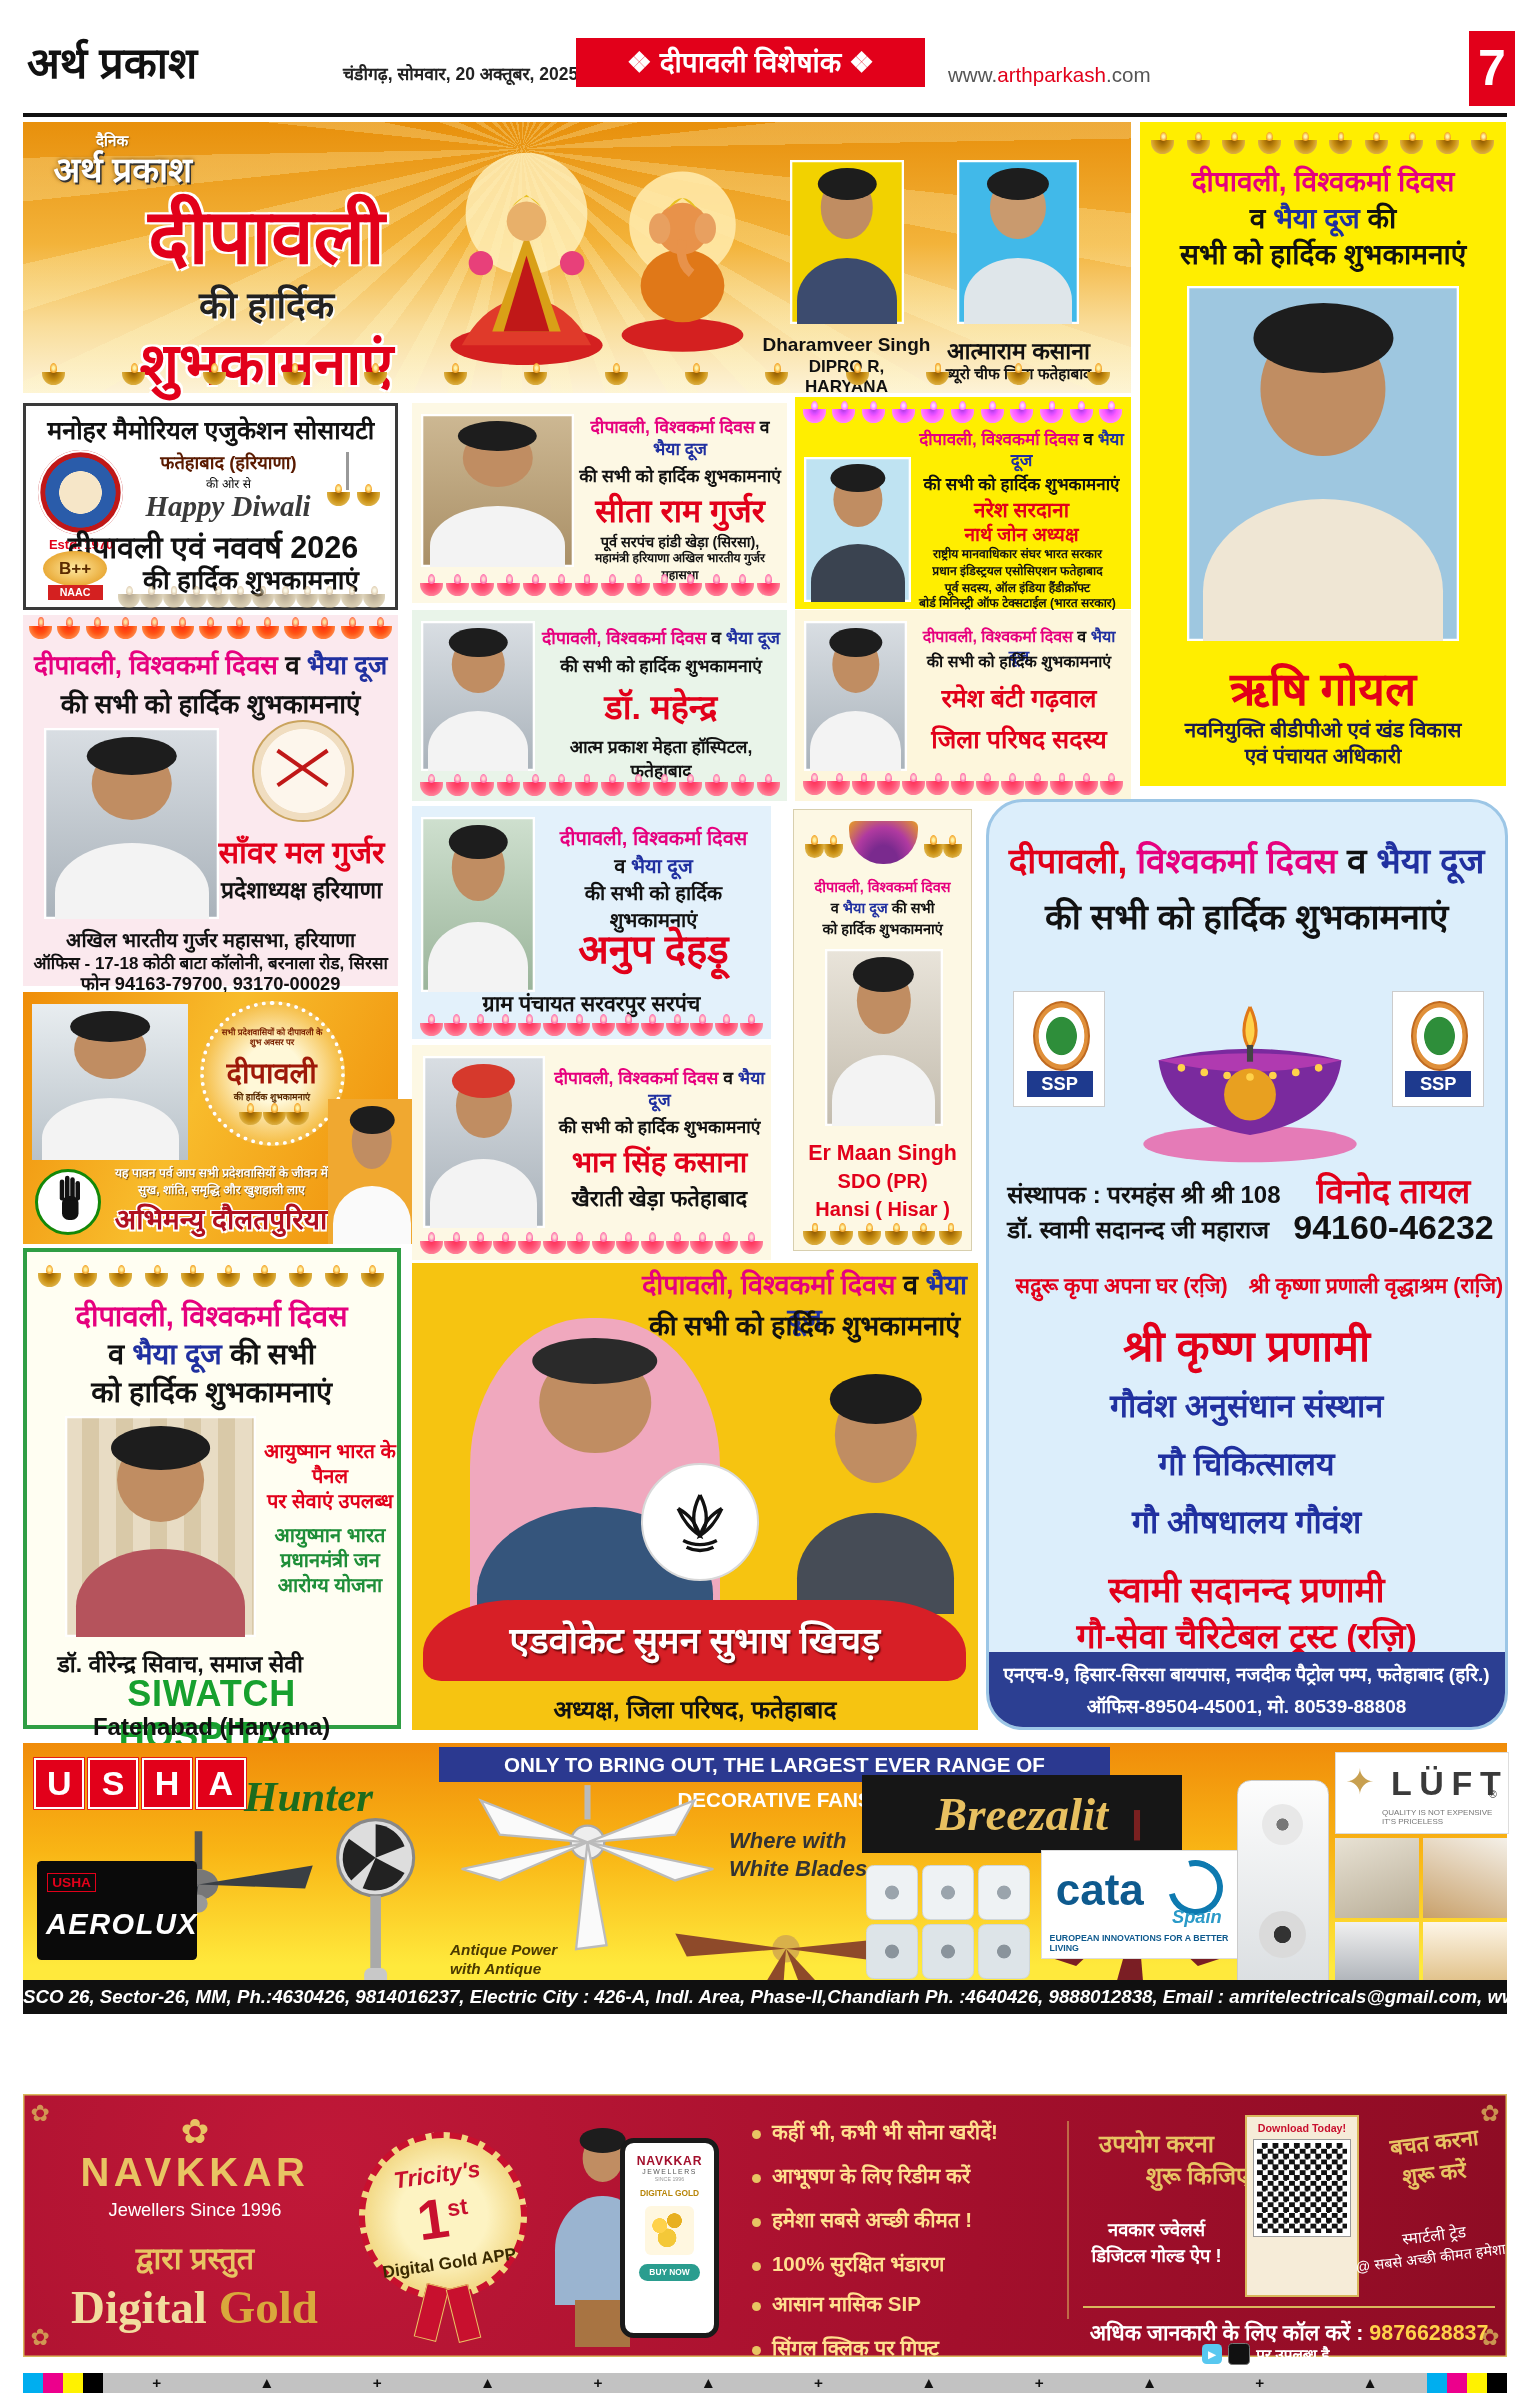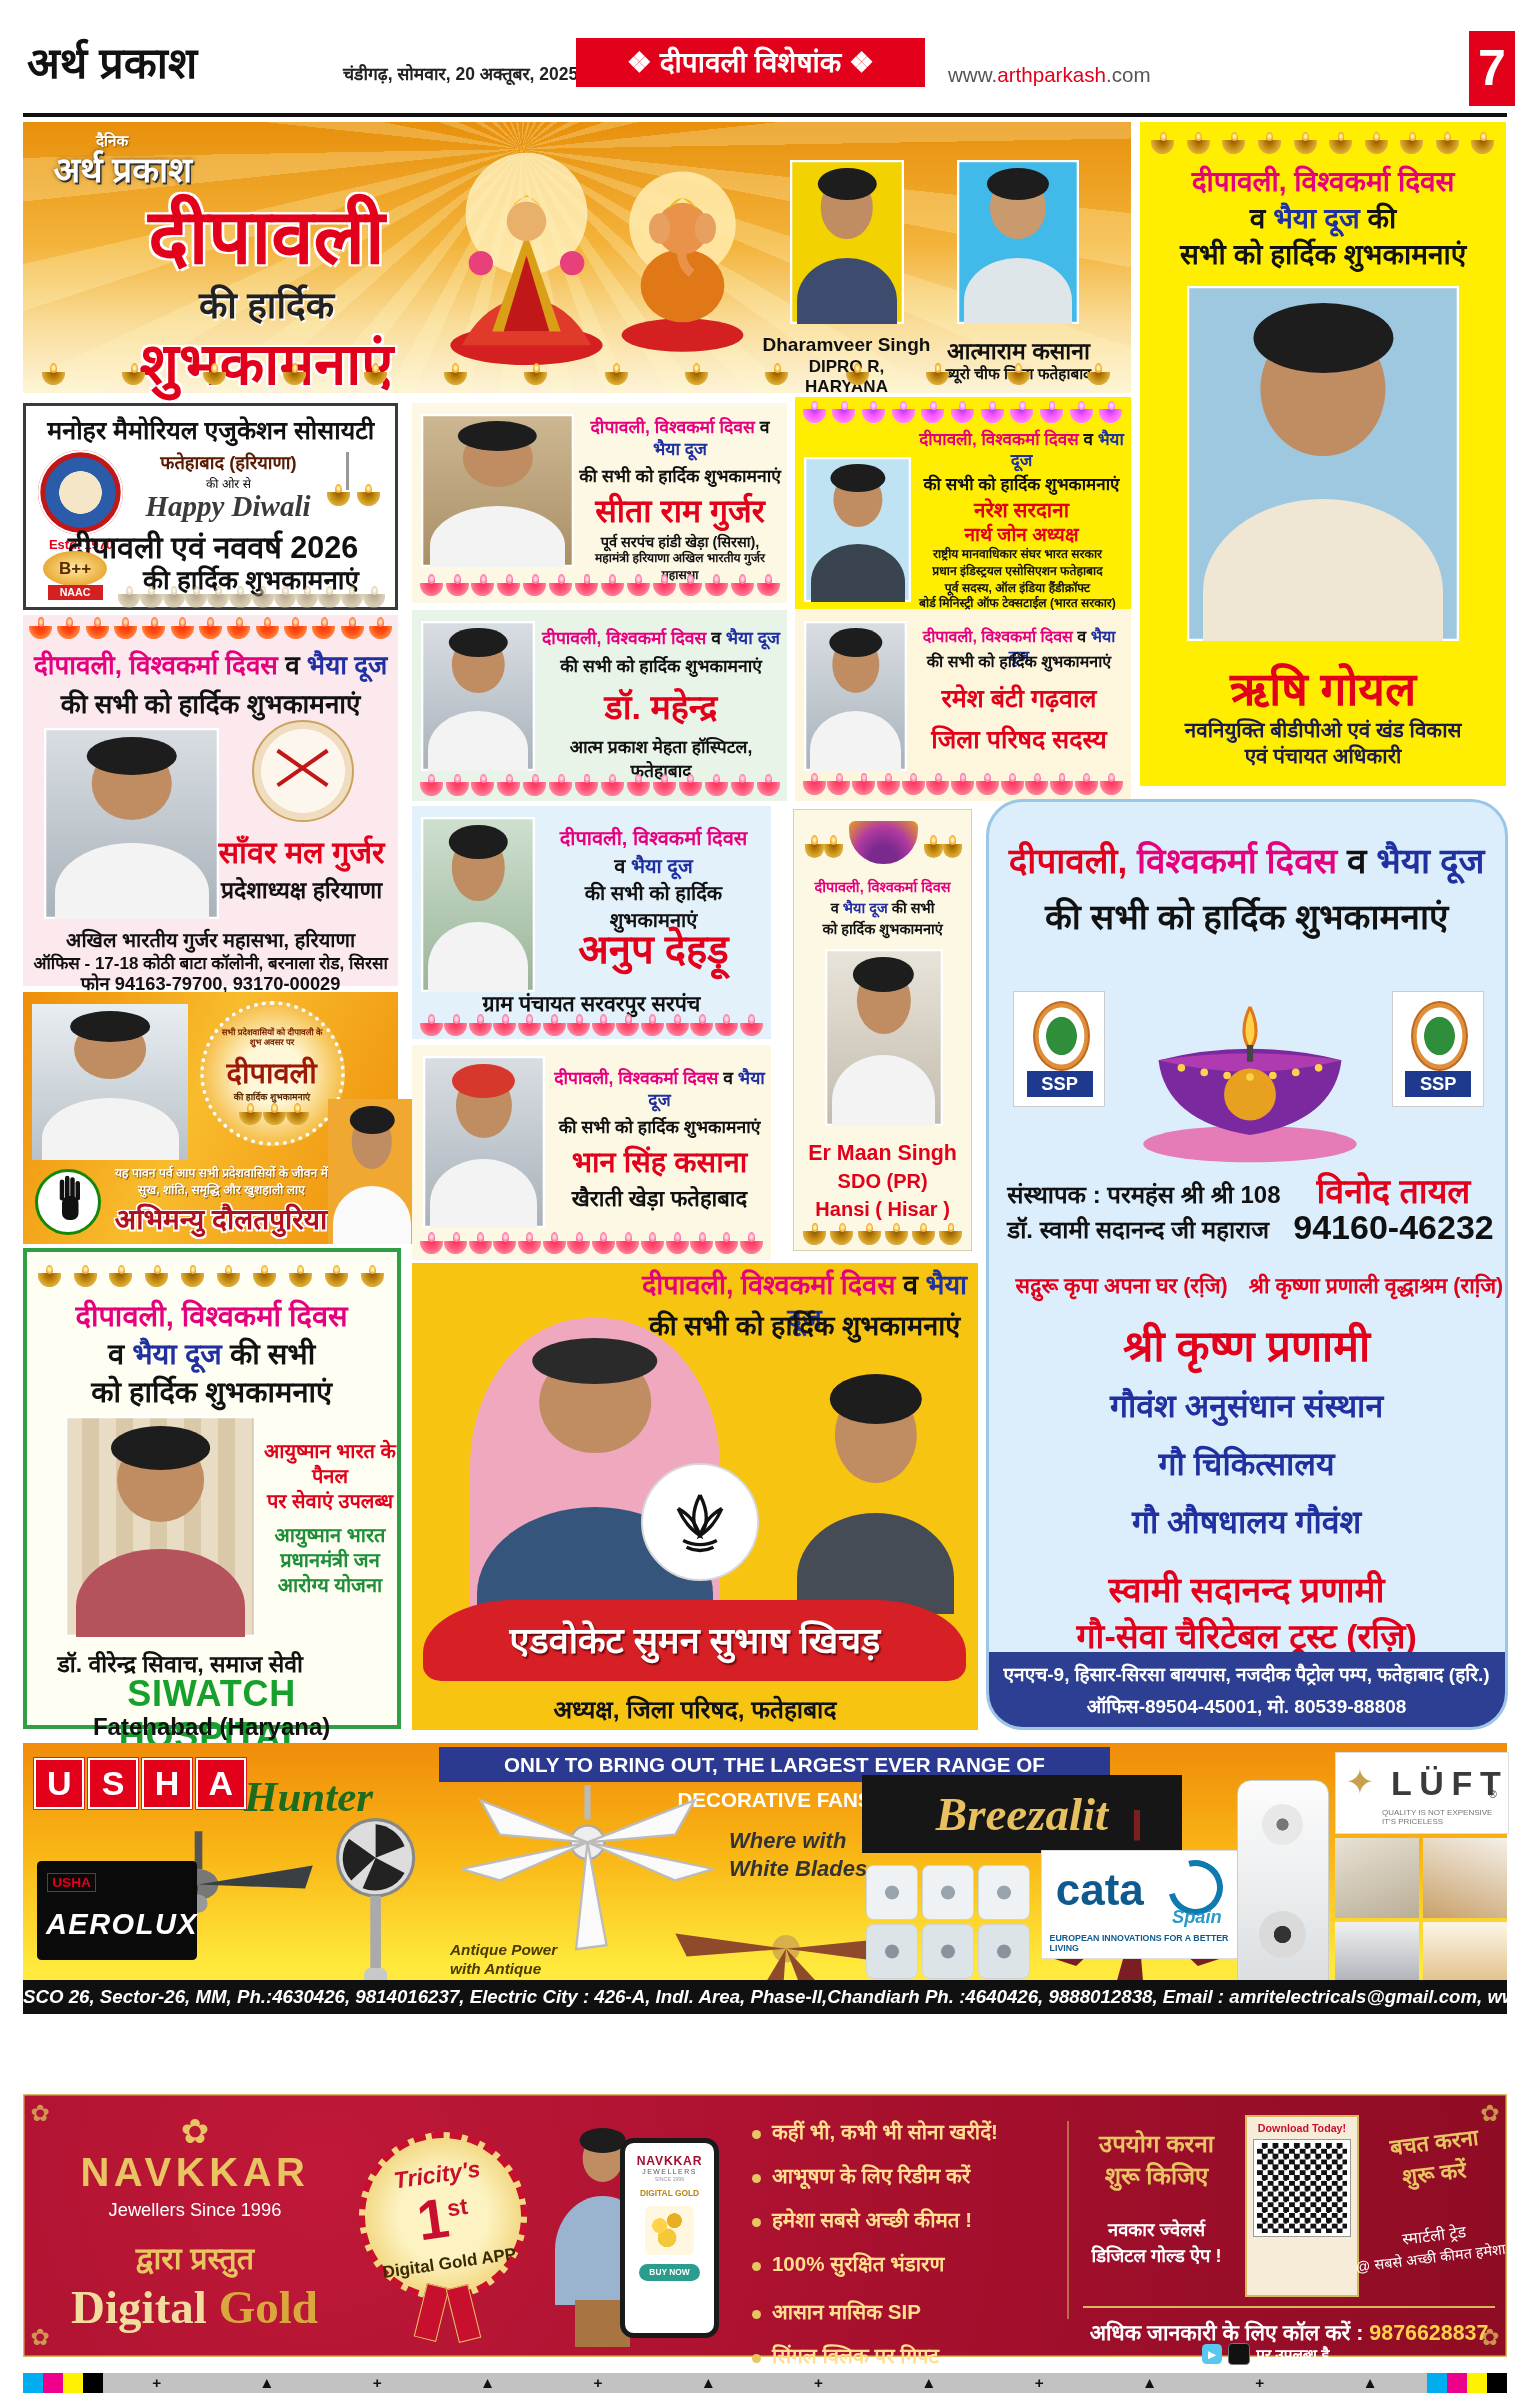--- a/index.html
+++ b/index.html
@@ -746,28 +746,28 @@
       <div class="c" style="font-size:5.3px;color:#999;margin-top:1.5px;">SINCE 1996</div>
       <div class="b c" style="font-size:8.4px;color:#b8860b;margin-top:6.1px;">DIGITAL GOLD</div>
       <div style="margin:7.6px auto 0;width:49px;height:49px;background:radial-gradient(circle at 30% 40%,#ffd24a 16%,transparent 17%),radial-gradient(circle at 60% 30%,#e8b020 16%,transparent 17%),radial-gradient(circle at 45% 65%,#f4c838 22%,transparent 23%),#fff7e0;border-radius:6.1px;"></div>
       <div class="b c w" style="margin:9.2px auto 0;width:61px;height:17px;background:#2a9d8f;border-radius:8.4px;font-size:8.4px;line-height:17px;">BUY NOW</div>
     </div>
 
     <div class="abs" style="left:729px;top:23px;width:305px;">
       <div class="b" style="font-size:20.6px;color:#ffdf8e;margin-bottom:16px;"><span style="display:inline-block;width:9.2px;height:9.2px;border-radius:50%;background:#e8c463;margin-right:10.7px;"></span><span>कहीं भी, कभी भी सोना खरीदें!</span></div>
       <div class="b" style="font-size:20.6px;color:#ffdf8e;margin-bottom:16px;"><span style="display:inline-block;width:9.2px;height:9.2px;border-radius:50%;background:#e8c463;margin-right:10.7px;"></span><span>आभूषण के लिए रिडीम करें</span></div>
       <div class="b" style="font-size:20.6px;color:#ffdf8e;margin-bottom:16px;"><span style="display:inline-block;width:9.2px;height:9.2px;border-radius:50%;background:#e8c463;margin-right:10.7px;"></span><span>हमेशा सबसे अच्छी कीमत !</span></div>
-      <div class="b" style="font-size:20.6px;color:#ffdf8e;margin-bottom:20px;"><span style="display:inline-block;width:9.2px;height:9.2px;border-radius:50%;background:#e8c463;margin-right:10.7px;"></span><span>100% सुरक्षित भंडारण</span></div>
+      <div class="b" style="font-size:20.6px;color:#ffdf8e;margin-bottom:12px;"><span style="display:inline-block;width:9.2px;height:9.2px;border-radius:50%;background:#e8c463;margin-right:10.7px;"></span><span>100% सुरक्षित भंडारण</span></div>
       <div class="b" style="font-size:20.6px;color:#ffdf8e;margin-bottom:16px;"><span style="display:inline-block;width:9.2px;height:9.2px;border-radius:50%;background:#e8c463;margin-right:10.7px;"></span><span>आसान मासिक SIP</span></div>
       <div class="b" style="font-size:20.6px;color:#ffdf8e;"><span style="display:inline-block;width:9.2px;height:9.2px;border-radius:50%;background:#e8c463;margin-right:10.7px;"></span><span>सिंगल क्लिक पर गिफ्ट</span></div>
     </div>
     <div class="abs" style="left:1044px;top:27px;width:1.5px;height:198px;background:rgba(217,183,92,.55);"></div>
 
     <div class="abs b c" style="left:1057px;top:32px;width:153px;font-size:24px;color:#e8c463;">उपयोग करना</div>
-    <div class="abs b c" style="left:1057px;top:64px;width:153px;font-size:24px;color:#e8c463;">शुरू किजिए</div>
+    <div class="abs b c" style="left:1098px;top:64px;width:153px;font-size:24px;color:#e8c463;">शुरू किजिए</div>
     <div class="abs b c w" style="left:1057px;top:122px;width:153px;font-size:18.3px;">नवकार ज्वेलर्स</div>
     <div class="abs b c w" style="left:1057px;top:148px;width:153px;font-size:18.3px;">डिजिटल गोल्ड ऐप !</div>
     <div class="abs" style="left:1222px;top:21.4px;width:114px;height:182px;background:#f6ecd8;border:2.3px solid #d9b75c;box-sizing:border-box;">
       <div class="b c" style="margin-top:4.6px;font-size:10.7px;color:#c8102e;">Download Today!</div>
       <div class="qr" style="margin:6.1px auto 0;width:90px;height:90px;"></div>
     </div>
     <div class="abs b c" style="left:1346px;top:32px;width:130px;font-size:22px;color:#e8c463;transform:rotate(-7deg);">बचत करना</div>
     <div class="abs b c" style="left:1346px;top:63px;width:130px;font-size:22px;color:#e8c463;transform:rotate(-7deg);">शुरू करें</div>
     <div class="abs c w" style="left:1346px;top:130px;width:130px;font-size:16px;transform:rotate(-7deg);">स्मार्टली ट्रेड</div>
     <div class="abs c w" style="left:1331px;top:153px;width:153px;font-size:14.5px;transform:rotate(-7deg);">@ सबसे अच्छी कीमत हमेशा</div>

